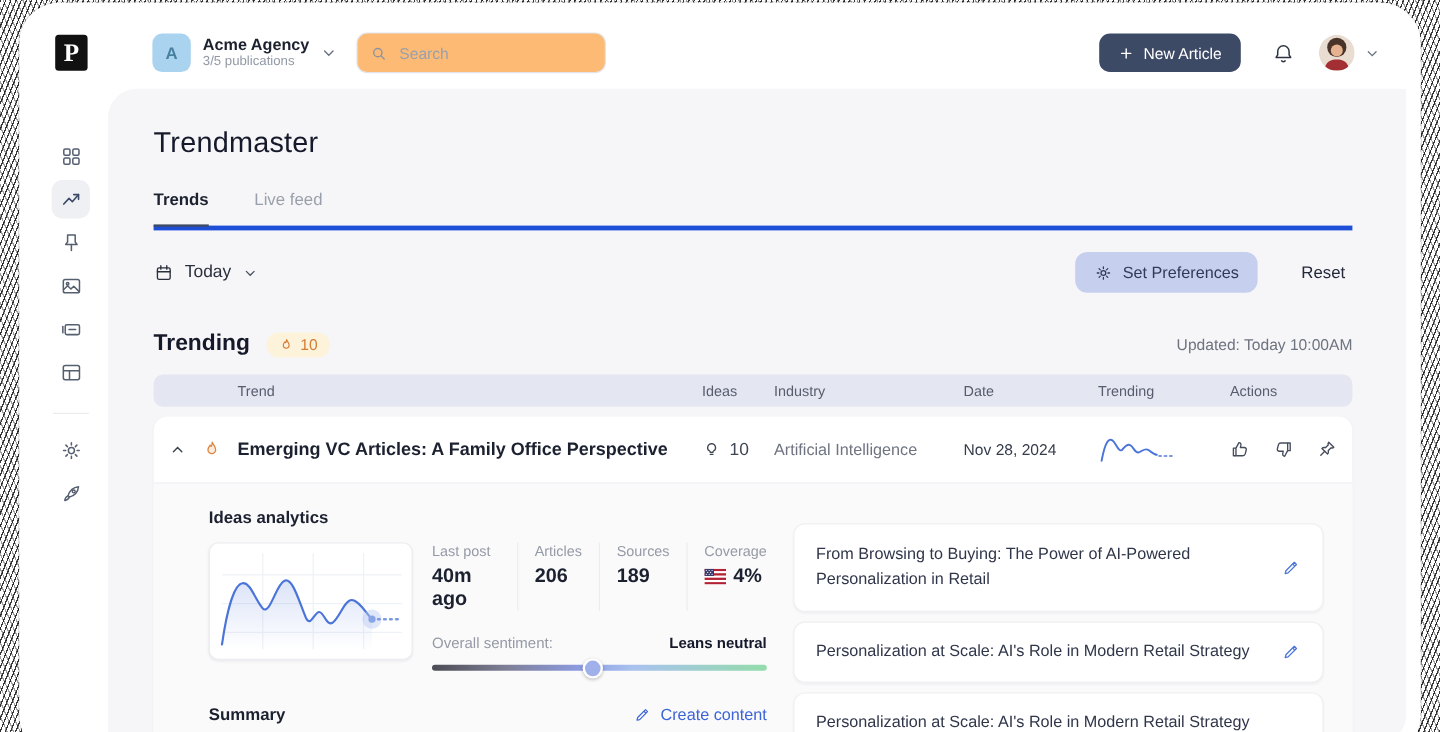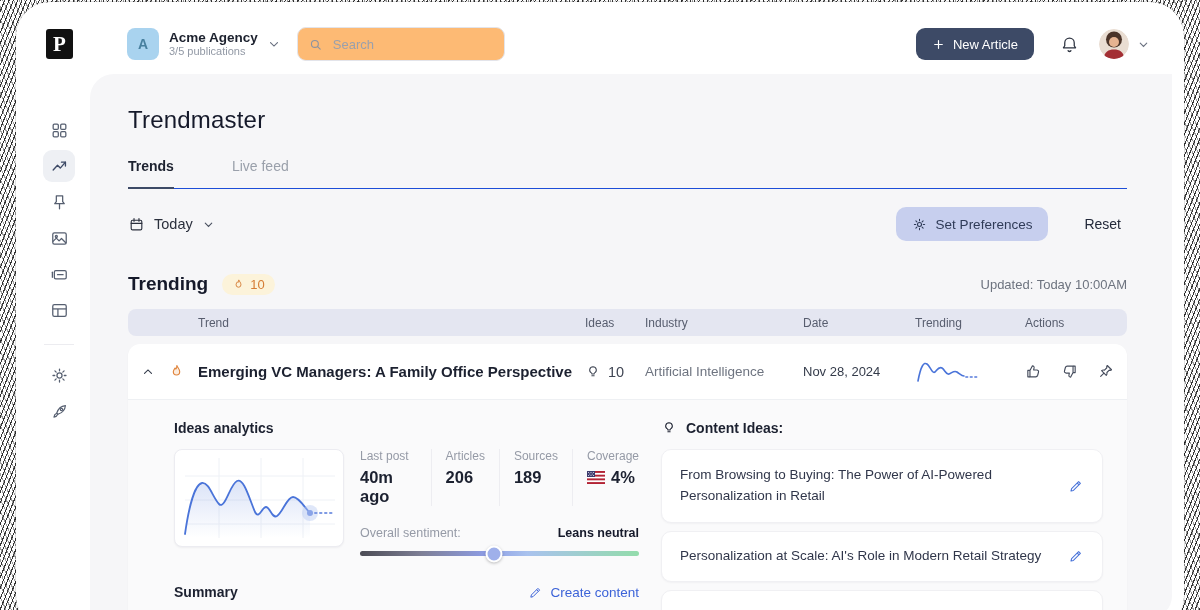--- a/index.html
+++ b/index.html
@@ -39,21 +39,21 @@
   
   .body{display:flex;height:544px;}
   .sidebar{width:62px;display:flex;flex-direction:column;align-items:center;padding-top:40px;background:#fff;}
   .sb-item{width:32px;height:32px;border-radius:9px;display:flex;align-items:center;
     justify-content:center;margin-bottom:4px;cursor:pointer;color:#565f70;}
   .sb-item.active{background:#eef0f4;color:#3d4a66;}
   .sb-div{width:30px;height:1px;background:#ececf0;margin:14px 0;}
   .panel{flex:1;background:#f6f6f8;border-top-left-radius:24px;
     padding:26px 45px 0 38px;overflow:hidden;}
   .h1{font-size:24px;font-weight:400;color:#15192a;margin:6px 0 24px;letter-spacing:.2px;}
-  .tabs{display:flex;gap:58px;border-bottom:1px solid #1d4ed8;}
+  .tabs{display:flex;gap:38px;border-bottom:4px solid #1d4ed8;}
   .tab{font-size:14px;padding-bottom:13px;cursor:pointer;color:#9aa0ab;}
   .tab.active{color:#1d2230;font-weight:700;border-bottom:2.5px solid #3d4a66;margin-bottom:-1px;}
   .filters{display:flex;align-items:center;margin-top:18px;}
   .date-chip{display:flex;align-items:center;gap:9px;cursor:pointer;color:#2a2f3c;font-size:14.5px;}
   .f-spacer{flex:1;}
   .btn-pref{display:flex;align-items:center;gap:9px;background:#c7cfee;color:#2f3b57;
     border:0;border-radius:10px;height:34px;padding:0 16px;font-size:13.5px;
     font-family:inherit;cursor:pointer;}
   .btn-reset{background:none;border:0;font-family:inherit;font-size:14px;color:#23293a;
     margin-left:30px;cursor:pointer;}
@@ -310,21 +310,21 @@
           <div class="cell-c">
             <svg width="14" height="14" viewBox="0 0 24 24" fill="none" stroke="#3a4150" stroke-width="2" stroke-linecap="round">
                 <path d="M6 14.5 L12 8.5 L18 14.5"></path>
               </svg>
           </div>
           <div>
             <svg width="17" height="17" viewBox="0 0 24 24" fill="rgba(240,150,70,.18)" stroke="#e0853e" stroke-width="1.6" stroke-linejoin="round">
                 <path d="M12.5 3.5 C13 6 16.5 8 16.5 12.5 A4.5 4.5 0 1 1 7.5 12.5 C7.5 10 9 8.5 10 7 C10.8 9 12.2 9.3 12.5 3.5 Z"></path>
               </svg>
           </div>
-          <div class="row-title">Emerging VC Managers: A Family Office Perspective</div>
+          <div class="row-title">Emerging VC Articles: A Family Office Perspective</div>
           <div class="ideas-cell">
             <span>
                 <svg width="16" height="16" viewBox="0 0 24 24" fill="none" stroke="#3f4553" stroke-width="1.6" stroke-linecap="round">
                   <path d="M12 4 a5 5 0 0 1 2.5 9.3 c-.6.4-.9 1-.9 1.7 h-3.2 c0-.7-.3-1.3-.9-1.7 A5 5 0 0 1 12 4 z"></path>
                   <path d="M10.3 17.5 h3.4"></path>
                 </svg>
               </span>
             <span>10</span>
           </div>
           <div class="industry">Artificial Intelligence</div>
@@ -442,29 +442,20 @@
                       <path d="M13.8 7.5 l2.7 2.7"></path>
                     </svg>
                   </span>
                 <span>Create content</span>
               </span>
             </div>
 
           </div>
 
           <div class="ideas-col">
-            <div class="subhead">
-              <span>
-                  <svg width="16" height="16" viewBox="0 0 24 24" fill="none" stroke="#1c2130" stroke-width="1.6" stroke-linecap="round">
-                    <path d="M12 4 a5 5 0 0 1 2.5 9.3 c-.6.4-.9 1-.9 1.7 h-3.2 c0-.7-.3-1.3-.9-1.7 A5 5 0 0 1 12 4 z"></path>
-                    <path d="M10.3 17.5 h3.4"></path>
-                  </svg>
-                </span>
-              <span>Content Ideas:</span>
-            </div>
             <div style="margin-top:13px;">
               <div class="idea-card first">
                 <span class="idea-txt">From Browsing to Buying: The Power of AI-Powered Personalization in Retail</span>
                 <span class="edit-ic">
                     <svg width="16" height="16" viewBox="0 0 24 24" fill="none" stroke="currentColor" stroke-width="1.6" stroke-linejoin="round">
                       <path d="M4.5 19.5 l.9 -3.6 L15.9 5.4 l2.7 2.7 L8.1 18.6 z"></path>
                       <path d="M13.8 7.5 l2.7 2.7"></path>
                     </svg>
                   </span>
               </div>

